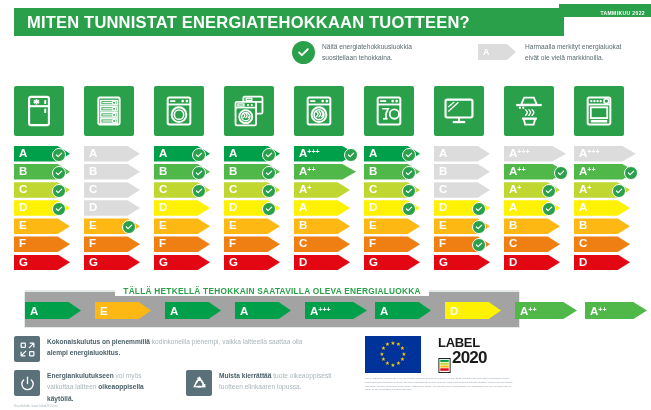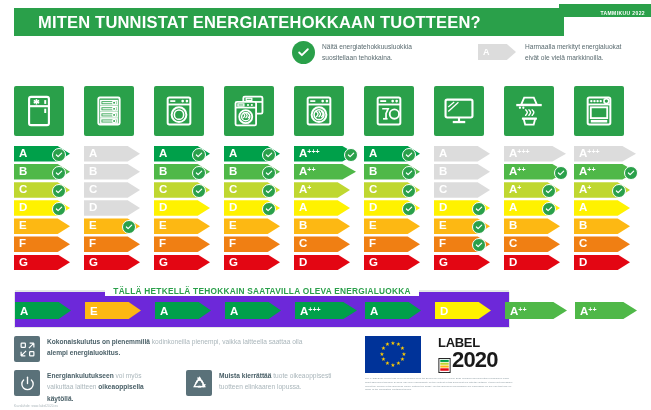--- a/index.html
+++ b/index.html
@@ -12,21 +12,21 @@
   }
   .page { position:relative; width:651px; height:410px; background:#fff; }
 
   
   .hdr-bar {
     position:absolute; left:14px; top:8px; width:550px; height:28px;
     background:#2aa04a; display:flex; align-items:center;
   }
   .hdr-title {
     color:#fff; font-size:16.5px; font-weight:bold; letter-spacing:.2px;
-    padding-left:24px; white-space:nowrap;
+    padding-left:13px; white-space:nowrap;
   }
   .hdr-date {
     position:absolute; right:6px; top:6px; color:#ffffff; font-size:5px;
     letter-spacing:.4px; font-weight:bold;
   }
   .hdr-date-wrap{
     position:absolute; right:0; top:4px; width:92px; height:13px;
     background:#2aa04a;
     display:flex; align-items:center; justify-content:flex-end;
   }
@@ -79,22 +79,22 @@
   .bar.gray .lbl { color:#ffffff; }
   .ck {
     position:absolute; width:14px; height:14px; border-radius:50%;
     background:#2aa04a; border:1.4px solid #fff; top:1px; right:-2px;
     display:flex; align-items:center; justify-content:center; z-index:3;
   }
   .ck svg { width:8px; height:8px; }
 
   
   .best {
-    position:absolute; left:14px; top:292px; width:496px; height:36px;
-    border:1.2px solid #e3e9e6; border-top:none; background:#6d28d9;
+    position:absolute; left:24px; top:292px; width:496px; height:36px;
+    border:1.2px solid #e3e9e6; border-top:none; background:#a3a3a3;
   }
   .best-hdr {
     position:absolute; top:-6px; left:0; width:100%;
     display:flex; align-items:center; justify-content:center;
   }
   .best-hdr .line { height:1.2px; background:#e3e9e6; flex:1; }
   .best-hdr .t {
     font-size:8.3px; font-weight:bold; color:#2aa04a; letter-spacing:.25px;
     padding:0 8px; background:#fff; white-space:nowrap;
   }
@@ -122,21 +122,21 @@
   .euflag { width:56px; height:37px; background:#003399; position:relative; }
   .euflag .star {
     position:absolute; color:#FFCC00; font-size:5.4px; line-height:1;
     transform:translate(-50%,-50%);
   }
   .eutext { font-size:2.5px; color:#8c9ba1; line-height:1.5; width:150px; margin-top:4px; }
 
   
   .label2020 { position:relative; width:68px; height:37px; }
   .l2020-top { font-size:13px; font-weight:bold; color:#1a1a1a; letter-spacing:-.3px; line-height:1;}
-  .l2020-bot { font-size:22px; font-weight:bold; color:#1a1a1a; letter-spacing:-.8px; line-height:1; margin-left:14px;}
+  .l2020-bot { font-size:17px; font-weight:bold; color:#1a1a1a; letter-spacing:-.8px; line-height:1; margin-left:14px;}
   .l2020-ico { position:absolute; left:0; bottom:0; width:13px; height:15px; }
 
   
   .ev-ring { width:32px; height:32px; position:relative; }
   .ev-name { font-size:12.5px; color:#d6006f; font-weight:normal; letter-spacing:-.1px;}
   .ev-url { font-size:11px; color:#2aa04a; font-weight:bold; letter-spacing:-.2px;}
 </style>
 </head>
 <body>
 

